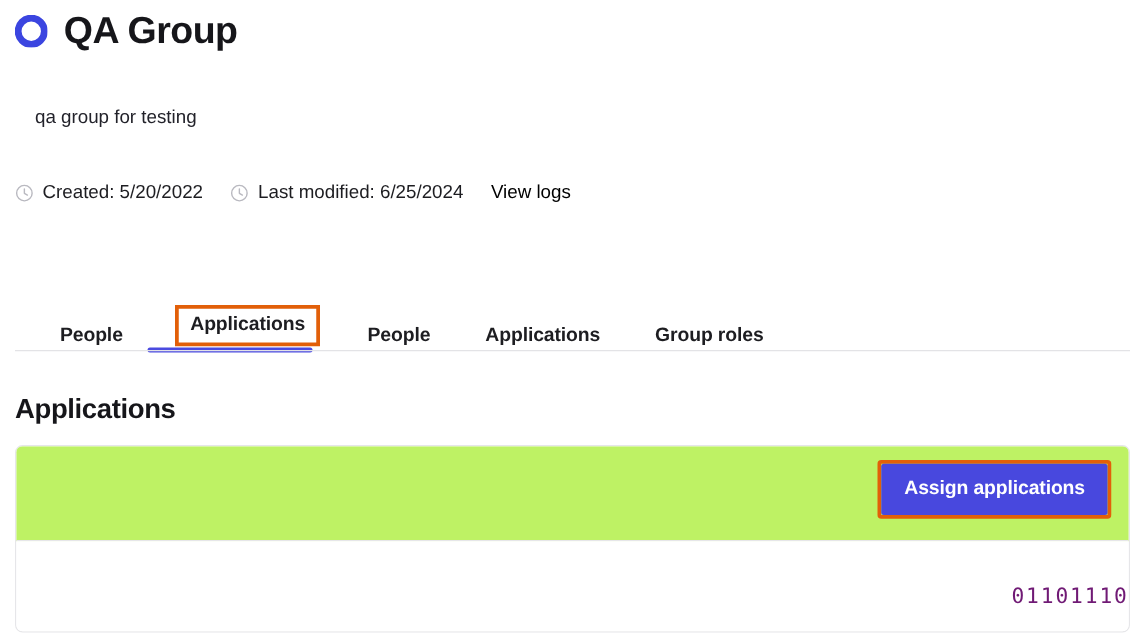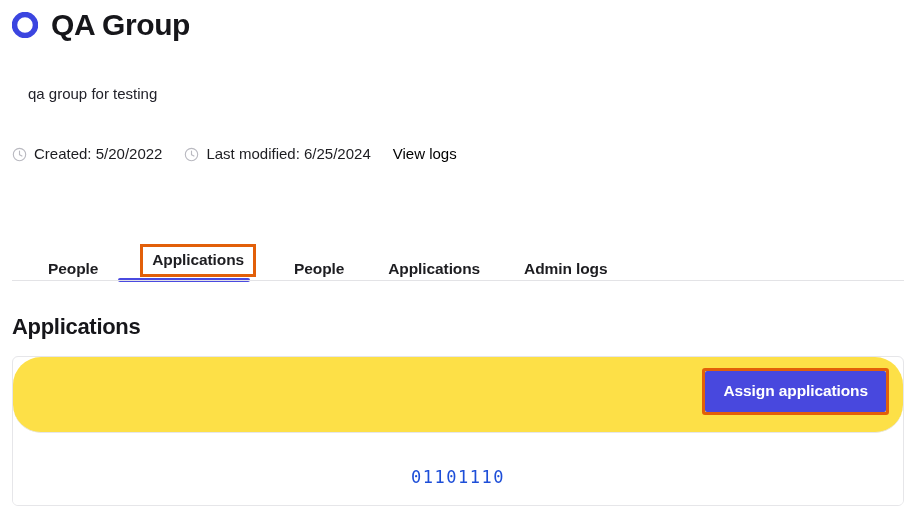--- a/index.html
+++ b/index.html
@@ -160,23 +160,22 @@
     height: 150px;
     border: 1px solid #e6e6e9;
     border-radius: 6px;
     background: #ffffff;
     box-sizing: border-box;
     overflow: hidden;
   }
   .apps-card-toolbar {
     position: relative;
     height: 75px;
-    background: #fde047;
+    background: #bef264;
     border-bottom: 1px solid #e6e6e9;
-    border-radius: 28px;
   }
   .assign-btn-wrap {
     position: absolute;
     right: 14px;
     top: 11px;
     border: 3px solid #e25f09;
     border-radius: 3px;
     padding: 0;
     line-height: 0;
   }
@@ -196,25 +195,25 @@
   .apps-card-body {
     position: relative;
     height: 74px;
     background: #ffffff;
   }
   .binary-placeholder {
     position: absolute;
     left: 0;
     right: 0;
     top: 34px;
-    text-align: center;
+    text-align: right;
     font-family: "DejaVu Sans Mono", monospace;
     font-size: 17px;
     letter-spacing: 1.5px;
-    color: #1d4ed8;
+    color: #701a75;
   }
 </style>
 </head>
 <body>
 
 <div class="page-header">
   <span class="group-ring">
     <svg class="group-ring" viewBox="0 0 26 26" xmlns="http://www.w3.org/2000/svg" aria-hidden="true">
       <circle cx="13" cy="13" r="10.5" fill="none" stroke="#3b45e0" stroke-width="5.5"></circle>
     </svg>
@@ -248,21 +247,21 @@
 
   <a class="view-logs-link" href="#">View logs</a>
 </div>
 
 <div class="tabs-bar">
   <div class="tabs-strip">
     <div class="tab">People</div>
     <div class="tab tab-highlighted">Applications</div>
     <div class="tab">People</div>
     <div class="tab">Applications</div>
-    <div class="tab">Admin logs</div>
+    <div class="tab">Group roles</div>
   </div>
   <div class="tab-underline"></div>
   <div class="tabs-divider"></div>
 </div>
 
 <div class="section-heading">Applications</div>
 
 <div class="apps-card">
   <div class="apps-card-toolbar">
     <div class="assign-btn-wrap">

